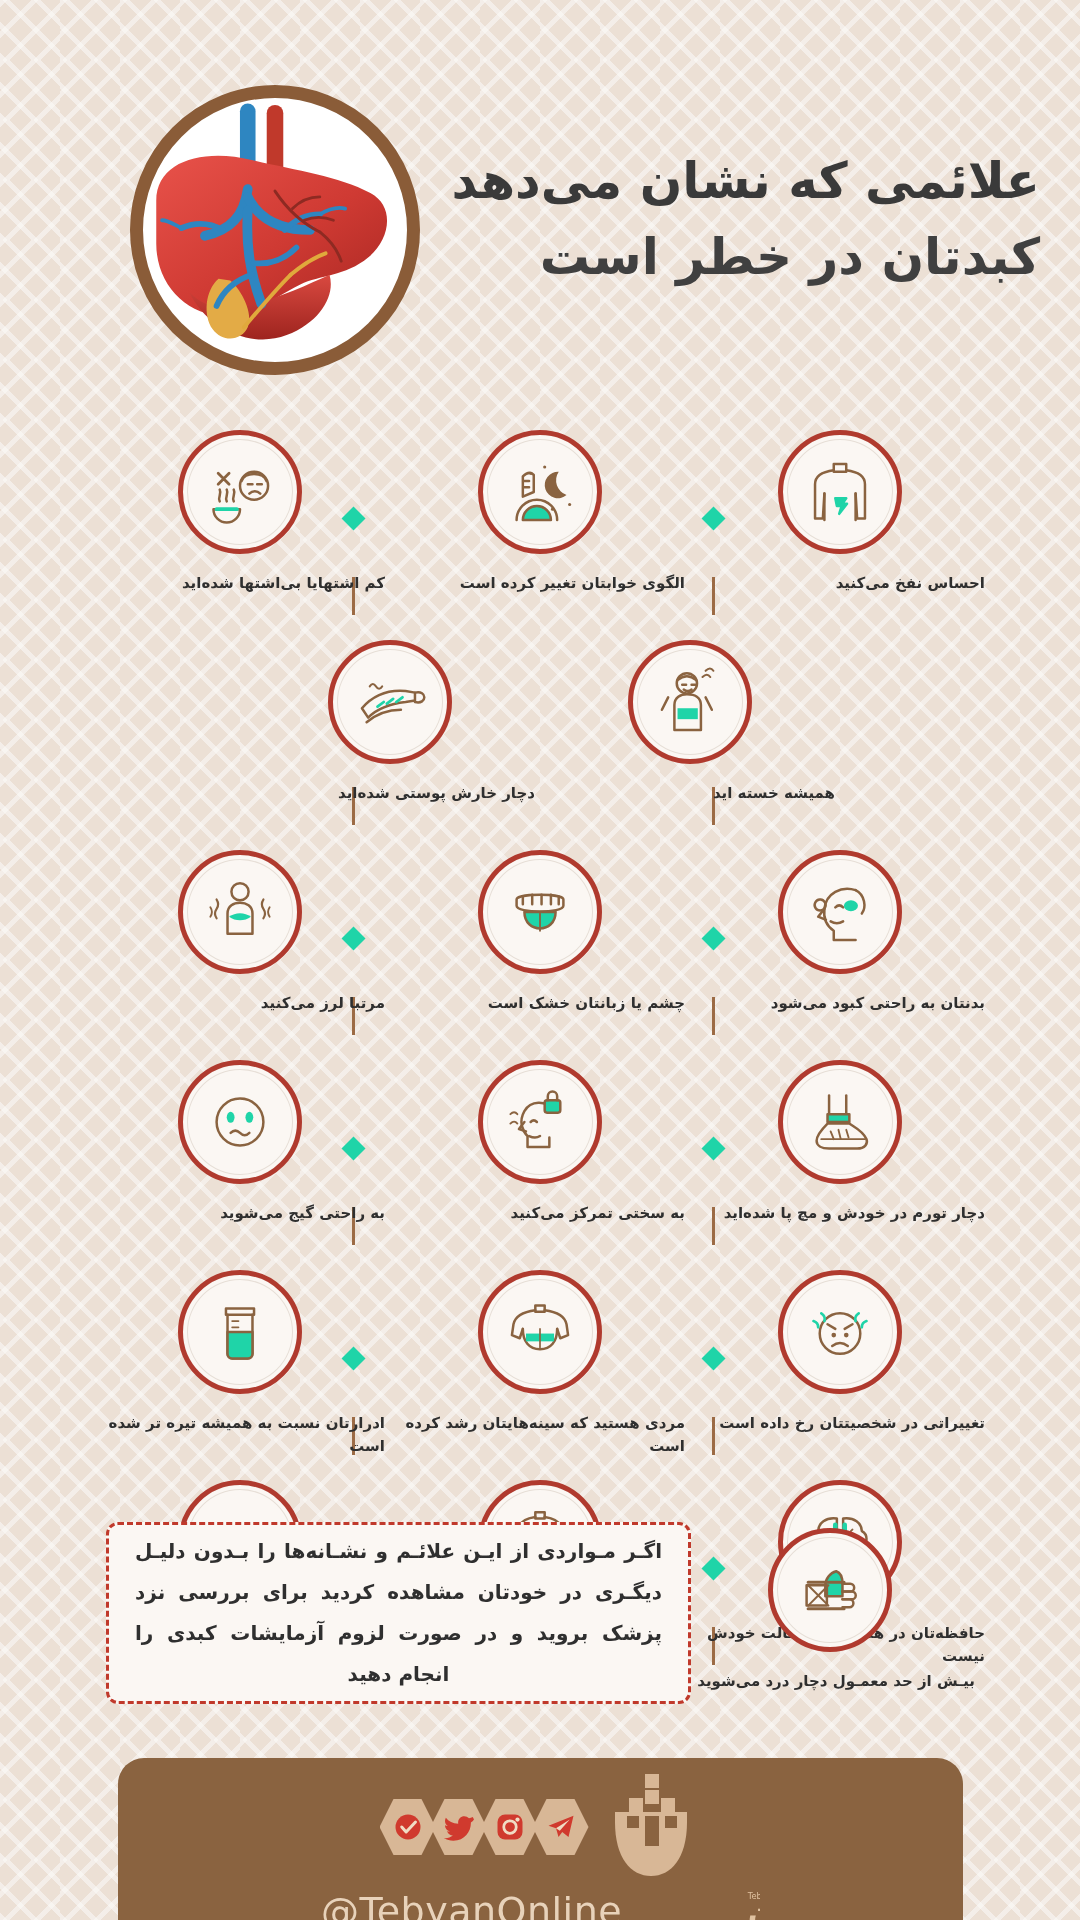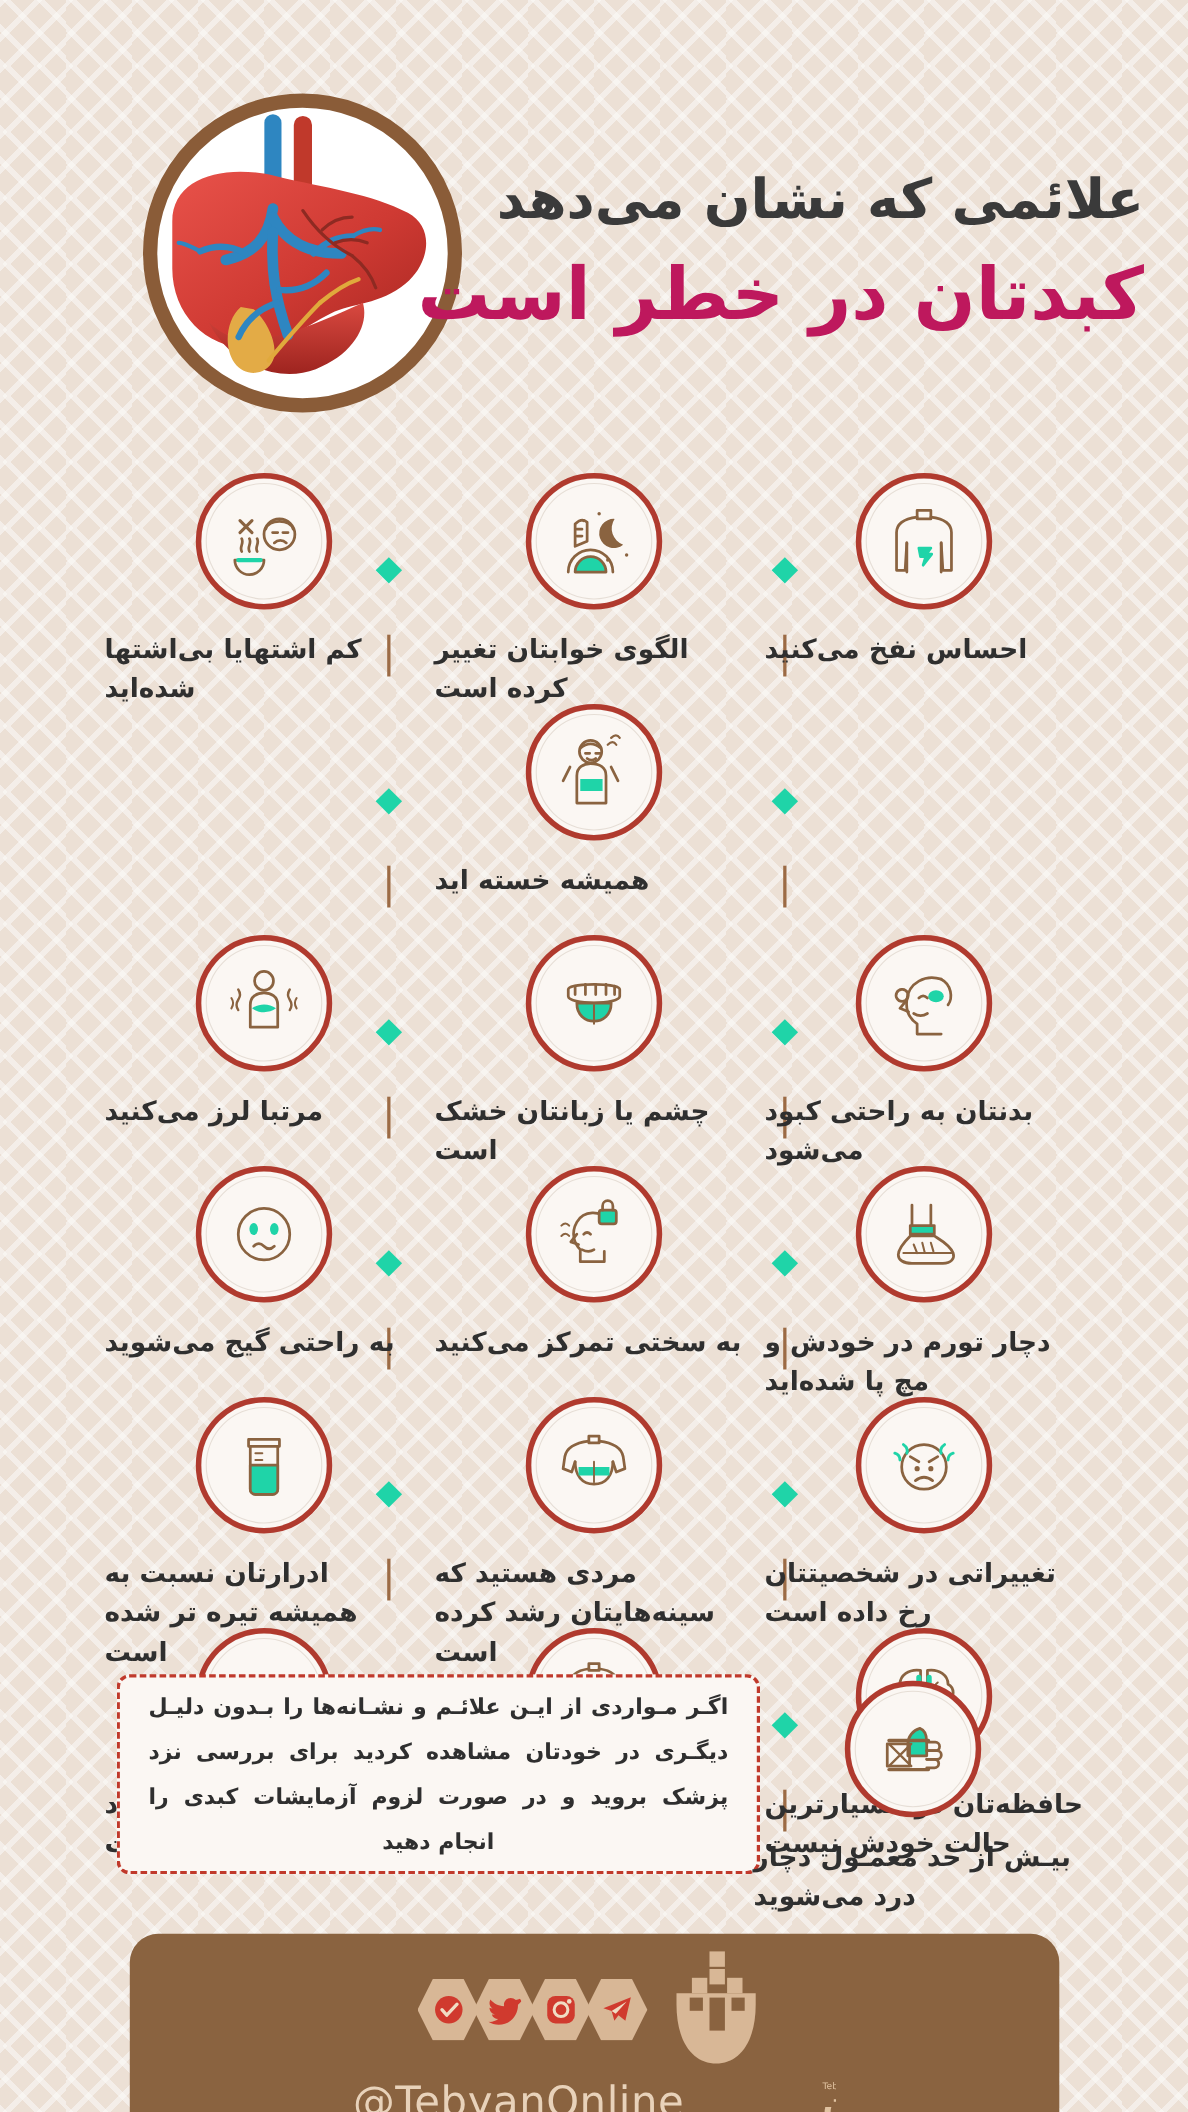--- a/index.html
+++ b/index.html
@@ -49,21 +49,21 @@
 
   #title-block {
     position:absolute; right:40px; top:150px;
     width:640px; text-align:right;
   }
   #title-line1 {
     font-size:50px; font-weight:bold; color:#3a3a3a;
     letter-spacing:-1px; line-height:1.25; white-space:nowrap;
   }
   #title-line2 {
-    font-size:66px; font-weight:bold; color:#be185d;
+    font-size:50px; font-weight:bold; color:#404040;
     letter-spacing:-1px; line-height:1.3; margin-top:12px; white-space:nowrap;
   }
 
   
   #symptom-grid {
     position:absolute; top:430px; left:0; width:1080px;
   }
   .sym-row {
     position:relative;
     display:flex; flex-direction:row-reverse;
@@ -79,22 +79,22 @@
     width:124px; height:124px; border-radius:50%;
     background:#fbf7f3;
     border:5px solid #b03a2e;
     box-shadow:inset 0 0 0 4px #fbf7f3, inset 0 0 0 5px #e6ded6;
     display:flex; align-items:center; justify-content:center;
     flex:0 0 auto;
   }
   .icon-circle svg { width:78px; height:78px; display:block; }
   .sym-label {
     margin-top:18px;
-    font-size:24px; font-weight:bold; color:#2f2f2f;
-    text-align:left; line-height:1.5; width:290px;
+    font-size:15px; font-weight:bold; color:#2f2f2f;
+    text-align:right; line-height:1.5; width:290px;
     letter-spacing:-.3px;
   }
 
   
   .col-div {
     position:absolute; top:147px;
     width:3px; height:38px; background:#9c6b45;
   }
   .col-div.left  { left:352px; }
   .col-div.right { left:712px; }
@@ -285,20 +285,32 @@
         <div class="sym-label">احساس نفخ می‌کنید</div>
       </div>
     </div>
 
     <div class="sym-row">
       <div class="col-div left"></div>
       <div class="col-div right"></div>
       <div class="diamond left"></div>
       <div class="diamond right"></div>
 
+      <div class="sym-cell">
+        <div class="icon-circle">
+          <svg viewBox="0 0 100 100" fill="none" stroke="#8a6340" stroke-width="3.2" stroke-linecap="round" stroke-linejoin="round">
+            <path d="M14 58 C28 42 48 34 70 36 l12 2 l0 10 l-12 2 C52 52 34 58 22 70 Z"></path>
+            <path d="M82 38 c8 -2 12 2 12 6 c0 4 -4 8 -12 6"></path>
+            <path d="M34 56 l8 -6 M46 52 l8 -6 M58 50 l8 -6" stroke="#1fd4a8" stroke-width="3.6"></path>
+            <path d="M20 76 C32 66 48 60 64 60"></path>
+            <path d="M24 30 q4 -6 8 0 q4 6 8 0" stroke-width="2.6"></path>
+          </svg>
+        </div>
+        <div class="sym-label">دچار خارش پوستی شده‌اید</div>
+      </div>
 
       <div class="sym-cell">
         <div class="icon-circle">
           <svg viewBox="0 0 100 100" fill="none" stroke="#8a6340" stroke-width="3.2" stroke-linecap="round" stroke-linejoin="round">
             <circle cx="46" cy="26" r="13"></circle>
             <path d="M34 22 q12 -10 24 0"></path>
             <path d="M40 28 l5 0 M52 28 l5 0"></path>
             <path d="M42 34 q5 4 10 0"></path>
             <path d="M30 54 C30 44 38 40 46 40 C56 40 64 44 64 54 l0 32 l-34 0 Z"></path>
             <path d="M34 58 h26 v14 h-26 Z" fill="#1fd4a8" stroke="none"></path>

